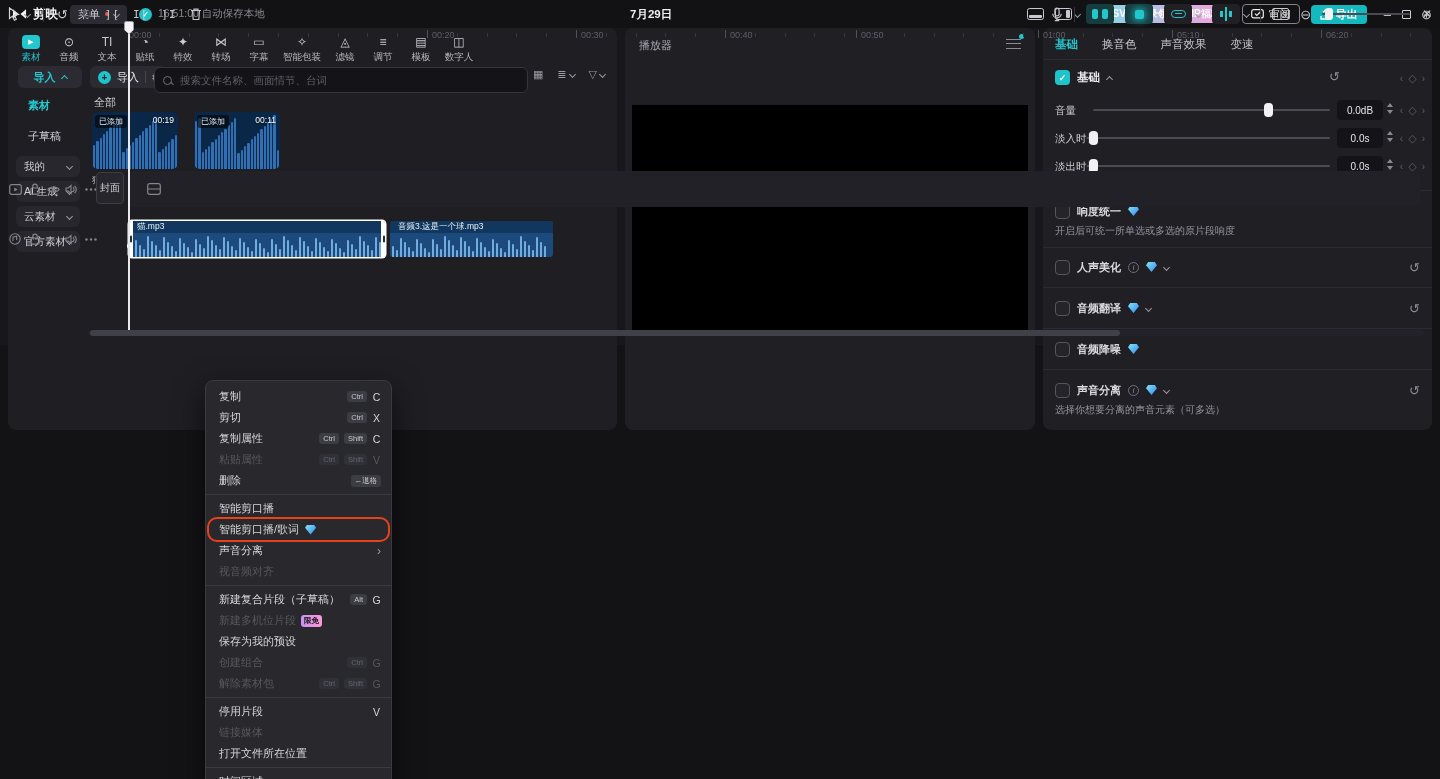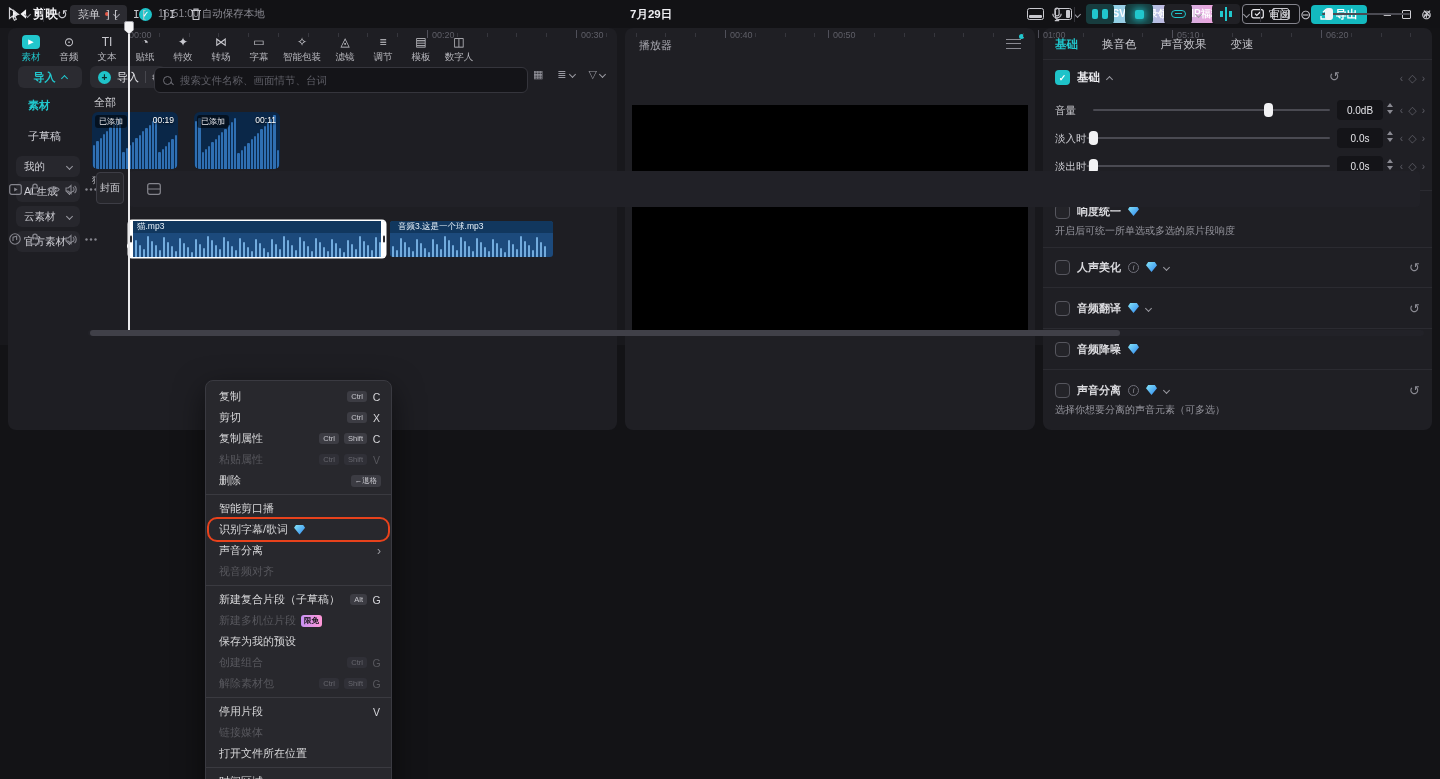--- a/index.html
+++ b/index.html
@@ -629,21 +629,21 @@
           <span>00:20</span>
         </span>
         <span class="rlab" style="left: 576px;">
           <span class="tk"></span>
           <span>00:30</span>
         </span>
         <span class="rlab" style="left: 725px;">
           <span class="tk"></span>
           <span>00:40</span>
         </span>
-        <span class="rlab" style="left: 828px;">
+        <span class="rlab" style="left: 856px;">
           <span class="tk"></span>
           <span>00:50</span>
         </span>
         <span class="rlab" style="left: 1023px; margin-left: 15px;">
           <span class="tk"></span>
           <span>01:00</span>
         </span>
         <span class="rlab" style="left: 1172px;">
           <span class="tk"></span>
           <span>05:10</span>
@@ -897,21 +897,21 @@
         <span class="sc">
           <span class="kc">←退格</span>
         </span>
       </div>
       <div class="mdiv"></div>
       <div class="mi">
         <span>智能剪口播</span>
         <span class="grow"></span>
       </div>
       <div class="mi hl">
-        <span>识别字幕/歌词</span>
+        <span>智能剪口播/歌词</span>
         <span class="vip"></span>
         <span class="grow"></span>
       </div>
       <div class="mi">
         <span>声音分离</span>
         <span class="grow"></span>
         <span class="sub">›</span>
       </div>
       <div class="mi dis">
         <span>视音频对齐</span>

